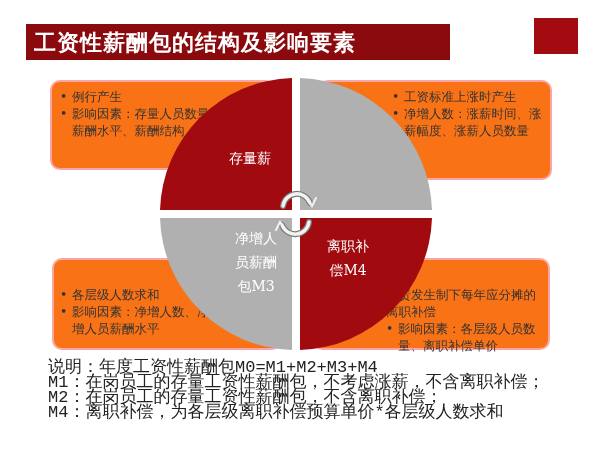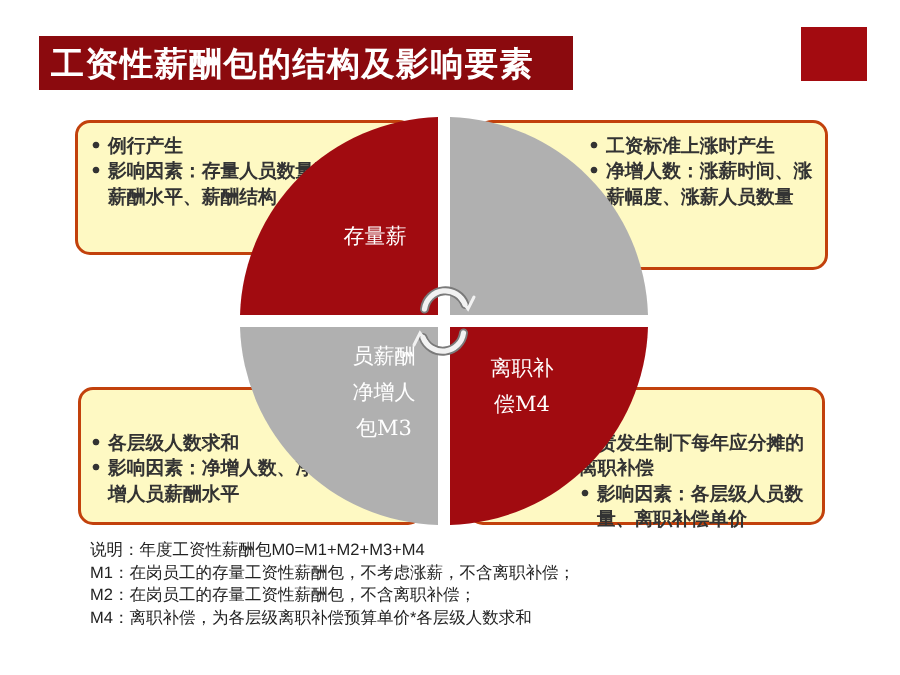--- a/index.html
+++ b/index.html
@@ -1,34 +1,34 @@
 <!DOCTYPE html>
 <html><head>
 <meta charset="utf-8">
 <style>
   html, body { margin:0; padding:0; }
   body { width:600px; height:450px; background:#ffffff; position:relative; overflow:hidden;
          font-family:"DejaVu Serif", "Liberation Serif", serif; }
-  .title-bar { position:absolute; left:26px; top:24px; width:356px; height:36px; background:#8b0a0e; }
+  .title-bar { position:absolute; left:26px; top:24px; width:424px; height:36px; background:#8b0a0e; }
   .title-text { position:absolute; left:8px; top:4px; color:#fff; font-size:22px; font-weight:bold;
                 font-family:"DejaVu Sans", "Liberation Sans", sans-serif; letter-spacing:1px; white-space:nowrap; }
   .corner-block { position:absolute; left:534px; top:18px; width:44px; height:36px; background:#a30b10; }
-  .box { position:absolute; border:2px solid #c2410c; border-radius:10px; background:#fef9c3; box-sizing:border-box;font-weight:bold; }
+  .box { position:absolute; border:2px solid #fca5a5; border-radius:10px; background:#f97316; box-sizing:border-box; }
   .box ul { margin:0; padding:0; list-style:none; }
   .box li { font-size:12.5px; line-height:17px; color:#333; position:relative; padding-left:12px; }
   .box li.bullet::before { content:"•"; position:absolute; left:0; top:0; color:#333; }
   #box-tl { left:50px; top:80px; width:226px; height:90px; padding:6px 0 0 8px; }
   #box-tr { left:318px; top:80px; width:234px; height:100px; padding:6px 17px 0 72px; }
   #box-bl { left:52px; top:258px; width:230px; height:92px; padding:26px 0 0 6px; }
   #box-br { left:312px; top:258px; width:238px; height:92px; padding:26px 0 0 72px; }
   svg.pie { position:absolute; left:0; top:0; }
   .qlabel { position:absolute; color:#fff; font-size:14px; line-height:24px; text-align:center;
             font-family:"DejaVu Serif", "Liberation Serif", serif; }
-  .notes { position:absolute; left:60px; top:360px; font-size:11px; line-height:15px; color:#222;
-           font-family:Liberation Sans, sans-serif; white-space:nowrap; }
+  .notes { position:absolute; left:48px; top:360px; font-size:17px; line-height:15px; color:#222;
+           font-family:Liberation Mono, monospace; white-space:nowrap; }
   .notes div { height:15px; }
 </style>
 </head>
 <body>
 
 <div class="title-bar">
   <span class="title-text">工资性薪酬包的结构及影响要素</span>
 </div>
 <div class="corner-block"></div>
 
@@ -73,22 +73,22 @@
     <path d="M286,230 L280,222 L276,230" stroke="#f2f2f2" stroke-width="2"></path>
   </g>
 </svg>
 
 <div class="qlabel" style="left:210px; top:146px; width:80px;">
   <div>存量薪</div>
 </div>
 <div class="qlabel" style="left:306px; top:146px; width:84px;">
 </div>
 <div class="qlabel" style="left:216px; top:226px; width:80px;">
+  <div>净增人</div>
   <div>员薪酬</div>
-  <div>净增人</div>
   <div>包M3</div>
 </div>
 <div class="qlabel" style="left:310px; top:234px; width:76px;">
   <div>离职补</div>
   <div>偿M4</div>
 </div>
 
 <div class="notes">
   <div>说明：年度工资性薪酬包M0=M1+M2+M3+M4</div>
   <div>M1：在岗员工的存量工资性薪酬包，不考虑涨薪，不含离职补偿；</div>

